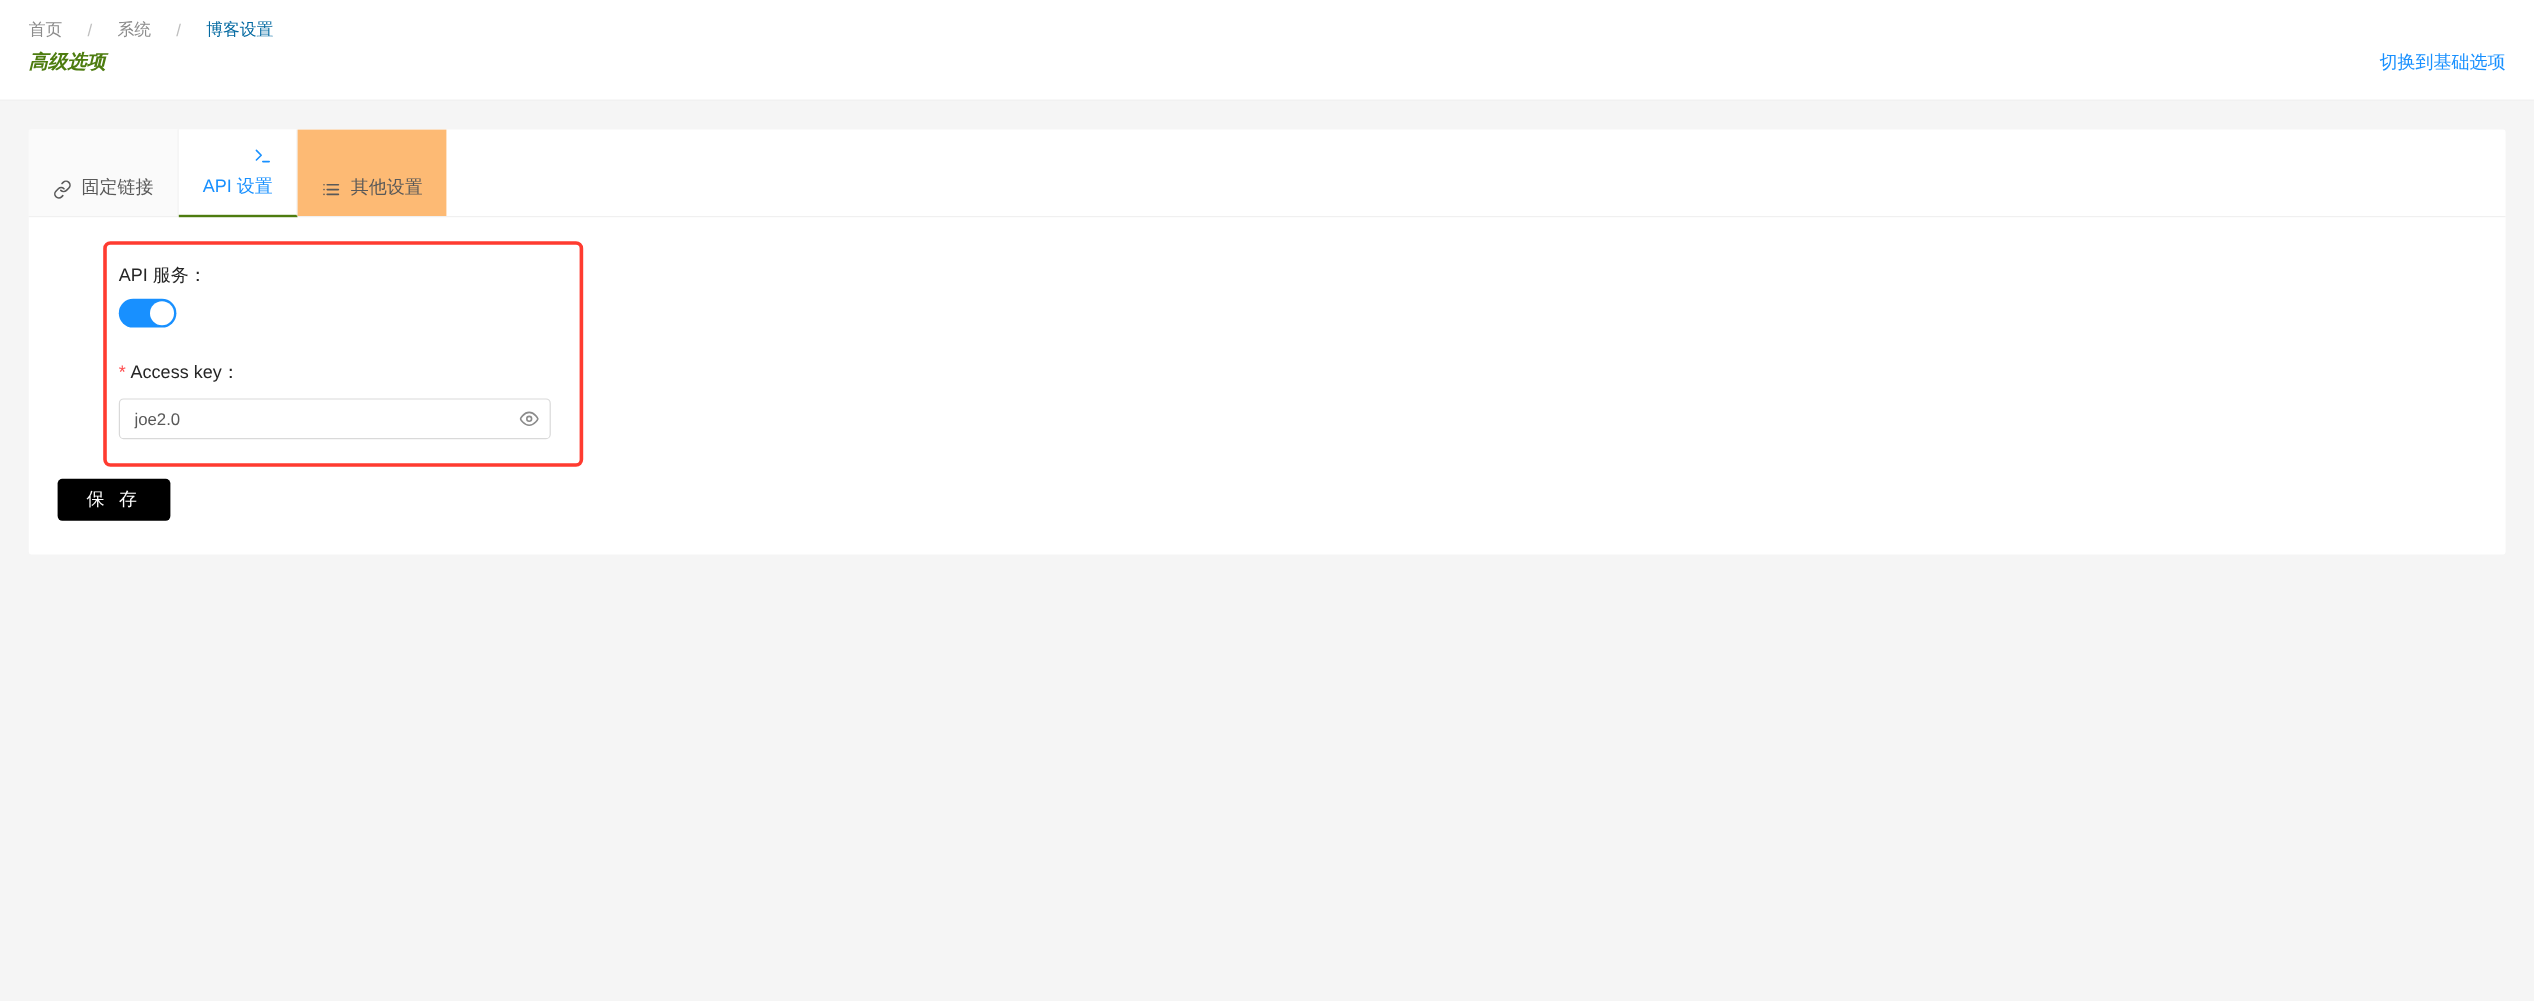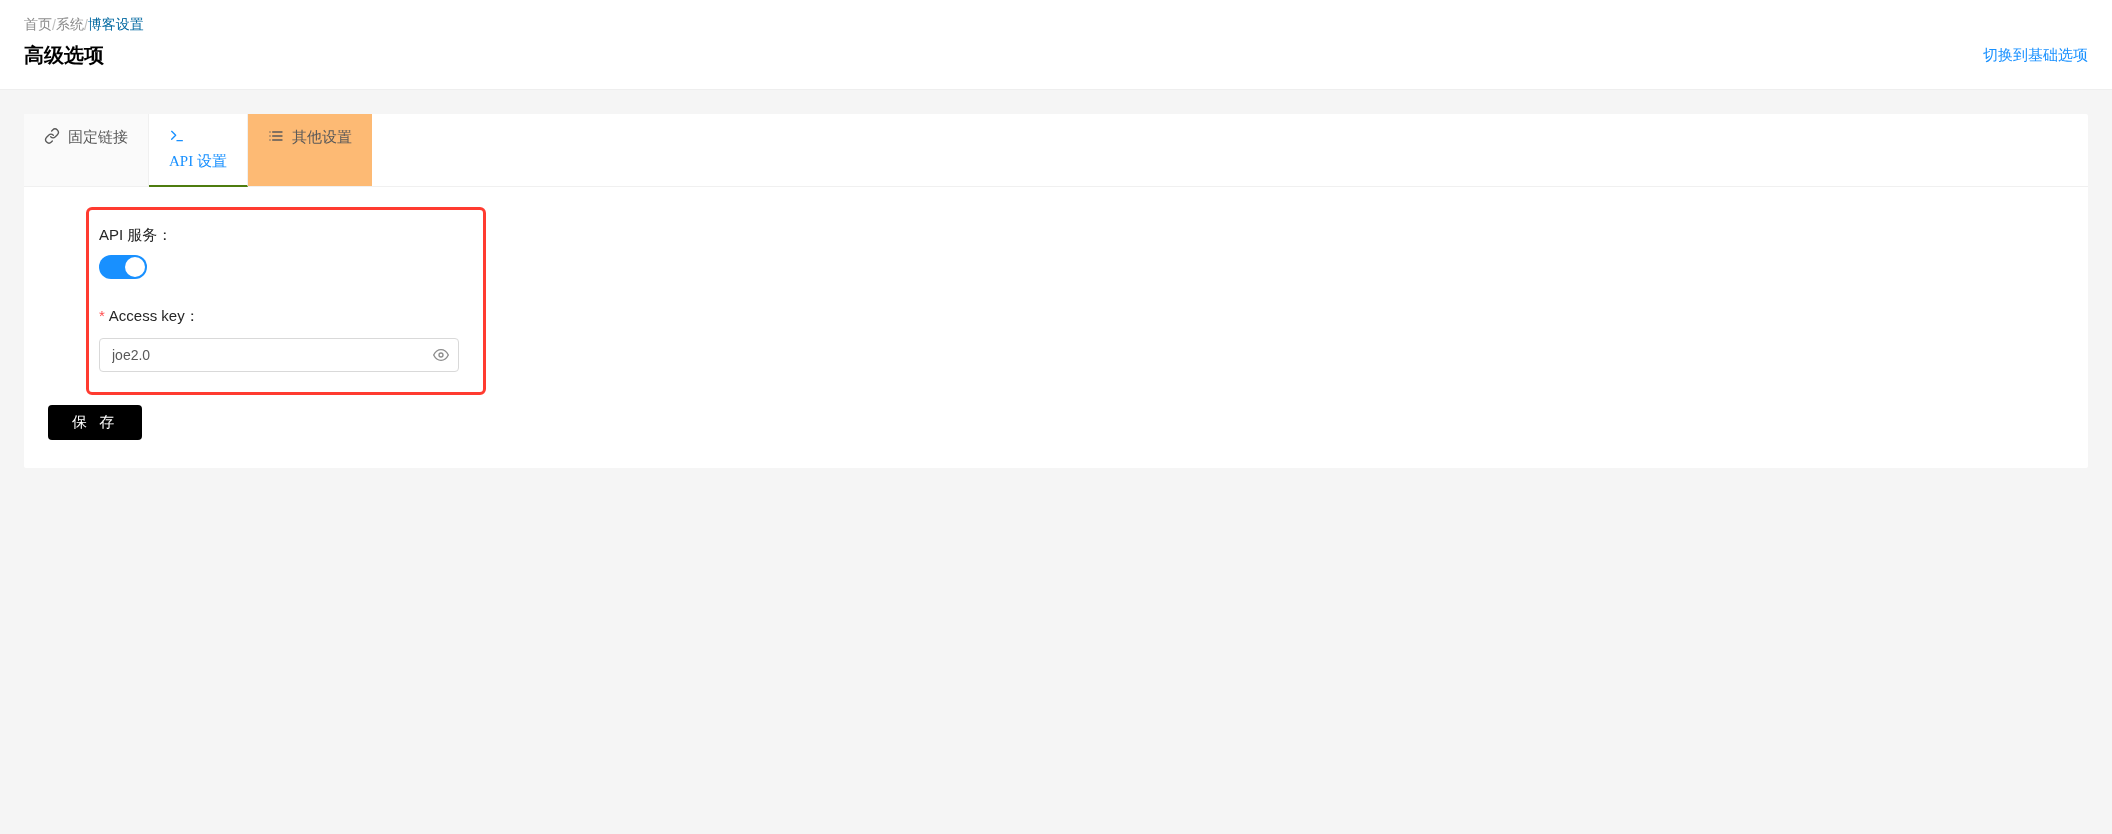--- a/index.html
+++ b/index.html
@@ -12,38 +12,39 @@
 
     .header {
       background: #fff;
       padding: 16px 24px 20px 24px;
       border-bottom: 1px solid #eee;
     }
 
     .breadcrumb {
       display: flex;
       align-items: center;
-      gap: 0;
+      gap: 21px;
       color: #8c8c8c;
       font-size: 14px;
       margin-bottom: 8px;
     }
     .breadcrumb-item { color: #8c8c8c; }
     .breadcrumb-item.current { color: #0369a1; }
     .breadcrumb-sep { color: #bfbfbf; }
 
     .title-row {
       display: flex;
       justify-content: space-between;
       align-items: center;
     }
     .page-title {
-      font-size: 20px;
+      font-size: 16px;
       font-weight: 600;
-      color: #000000;
+      color: #4d7c0f;
+      font-style: italic;
     }
     .switch-link {
       color: #1890ff;
       font-size: 15px;
       cursor: pointer;
     }
 
     .body-wrap {
       padding: 24px;
     }
@@ -52,29 +53,28 @@
       background: #fff;
       border-radius: 2px;
     }
 
     .tabs {
       display: flex;
       border-bottom: 1px solid #f0f0f0;
     }
     .tab {
       display: flex;
-      align-items: flex-start;
+      align-items: flex-end;
       gap: 8px;
       padding: 14px 20px;
       color: #595959;
       font-size: 15px;
       cursor: pointer;
       background: #fafafa;
       border-right: 1px solid #f0f0f0;
-      font-family: Liberation Serif, serif;
     }
     .tab.active {
       background: #fff;
       color: #1890ff;
       border-bottom: 2px solid #4d7c0f;
       margin-bottom: -1px;
       flex-direction: column;
     }
     .tab-icon { display: inline-flex; width: 16px; height: 16px; }
     .tab.active .tab-icon svg { stroke: #1890ff; }

